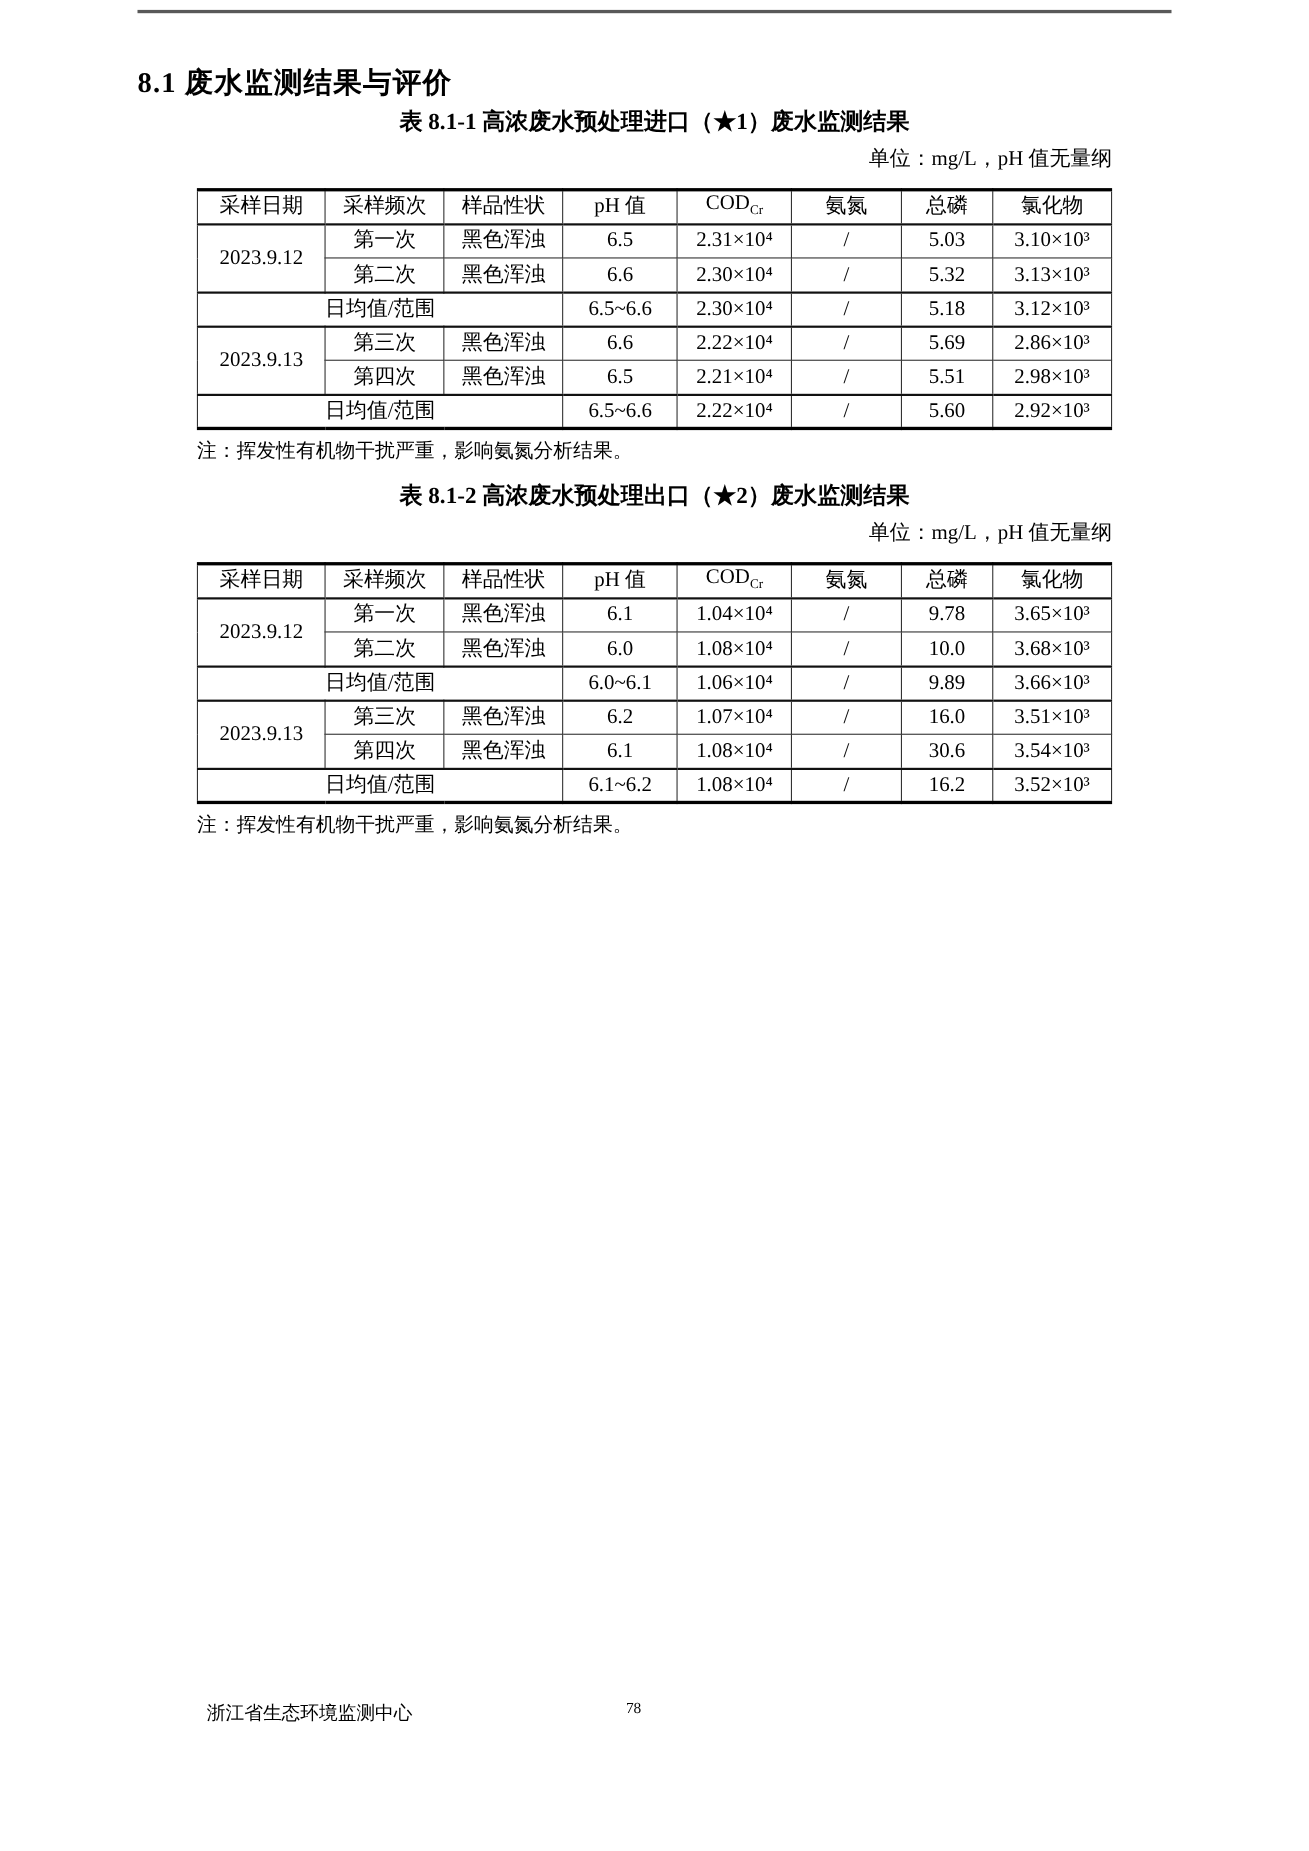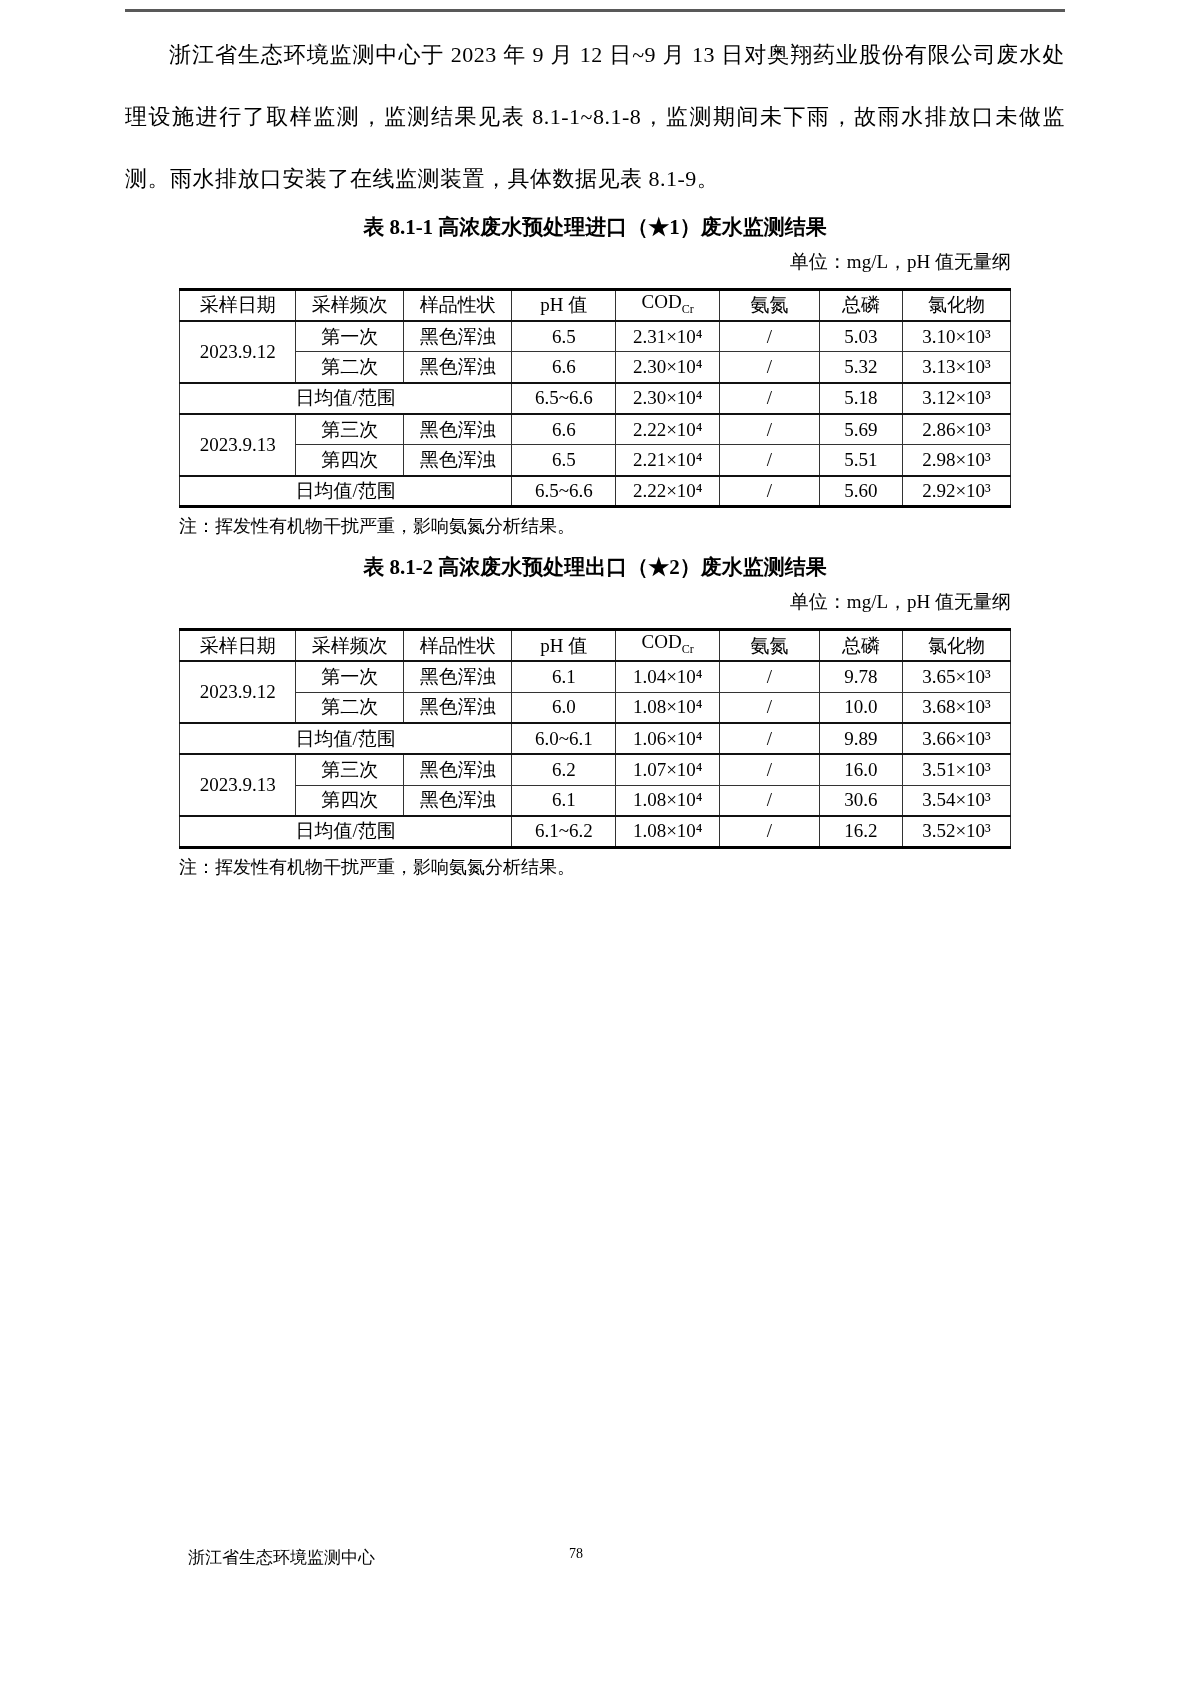--- a/index.html
+++ b/index.html
@@ -114,22 +114,22 @@
     transform: translateX(-50%);
   }
 </style>
 </head>
 <body>
 
 <div class="page">
   <div class="content">
     <div class="header-rule"></div>
 
-
-    <div class="body-para">浙江省生态环境监测中心于 2023 年 9 月 12 日~9 月 13 日对奥翔药业股份有限公司废水处理设施进行了取样监测，监测结果见表 8.1-1~8.1-8，监测期间未下雨，故雨水排放口未做监测。雨水排放口安装了在线监测装置，具体数据见表 8.1-9。</div>
+    <div class="h-section">8.1 废水监测结果与评价</div>
+
 
     <div class="table-block tb1">
       <div class="tcaption">表 8.1-1 高浓废水预处理进口（★1）废水监测结果</div>
       <div class="unit-row">单位：mg/L，pH 值无量纲</div>
       <table class="mtable">
         <colgroup>
           <col style="width:14%">
             <col style="width:13%">
             <col style="width:13%">
             <col style="width:12.5%">

